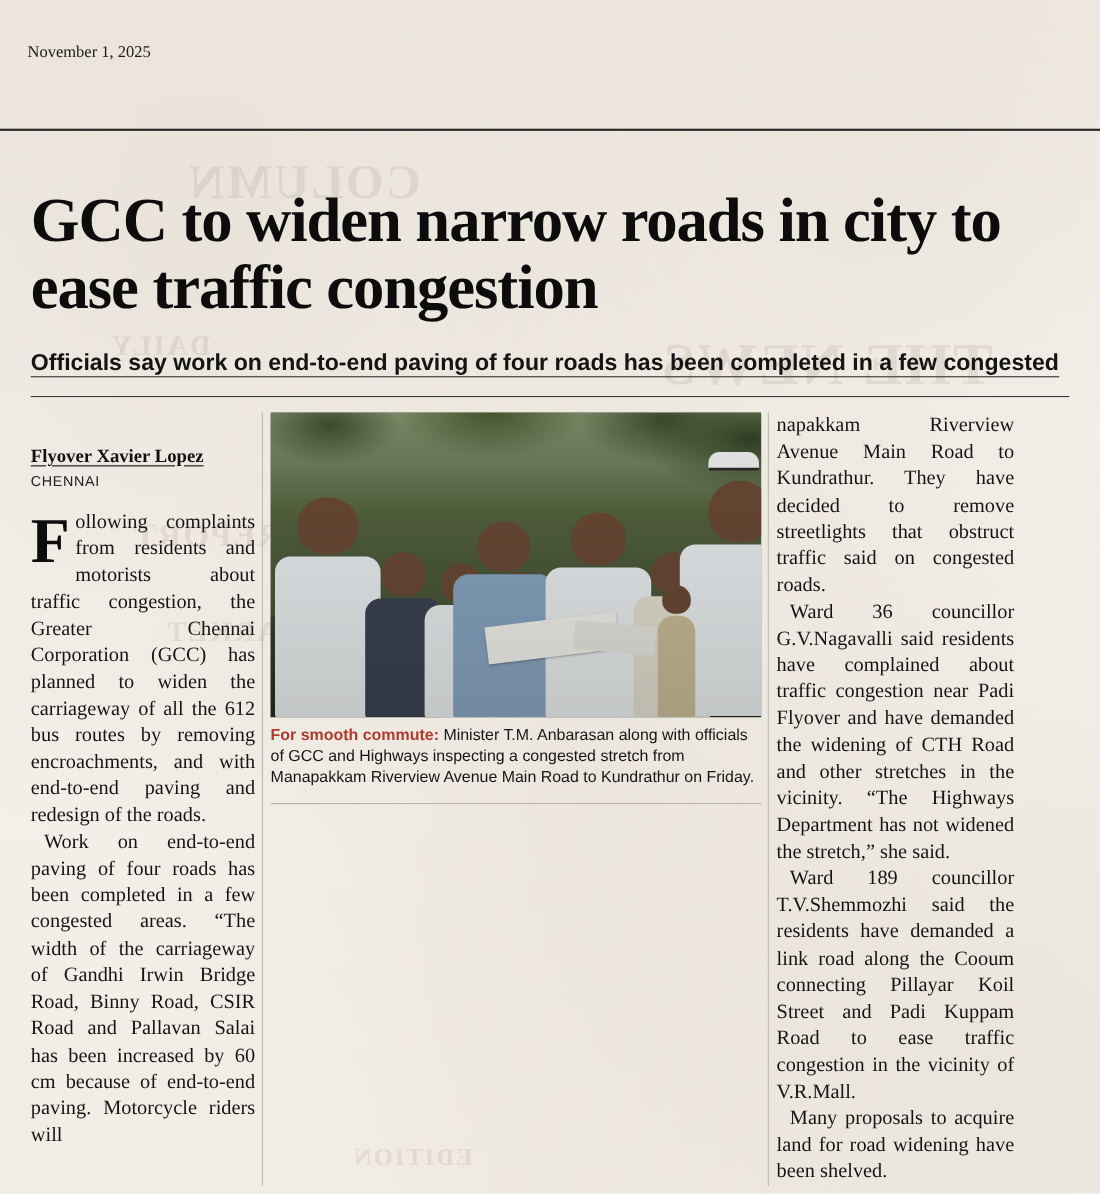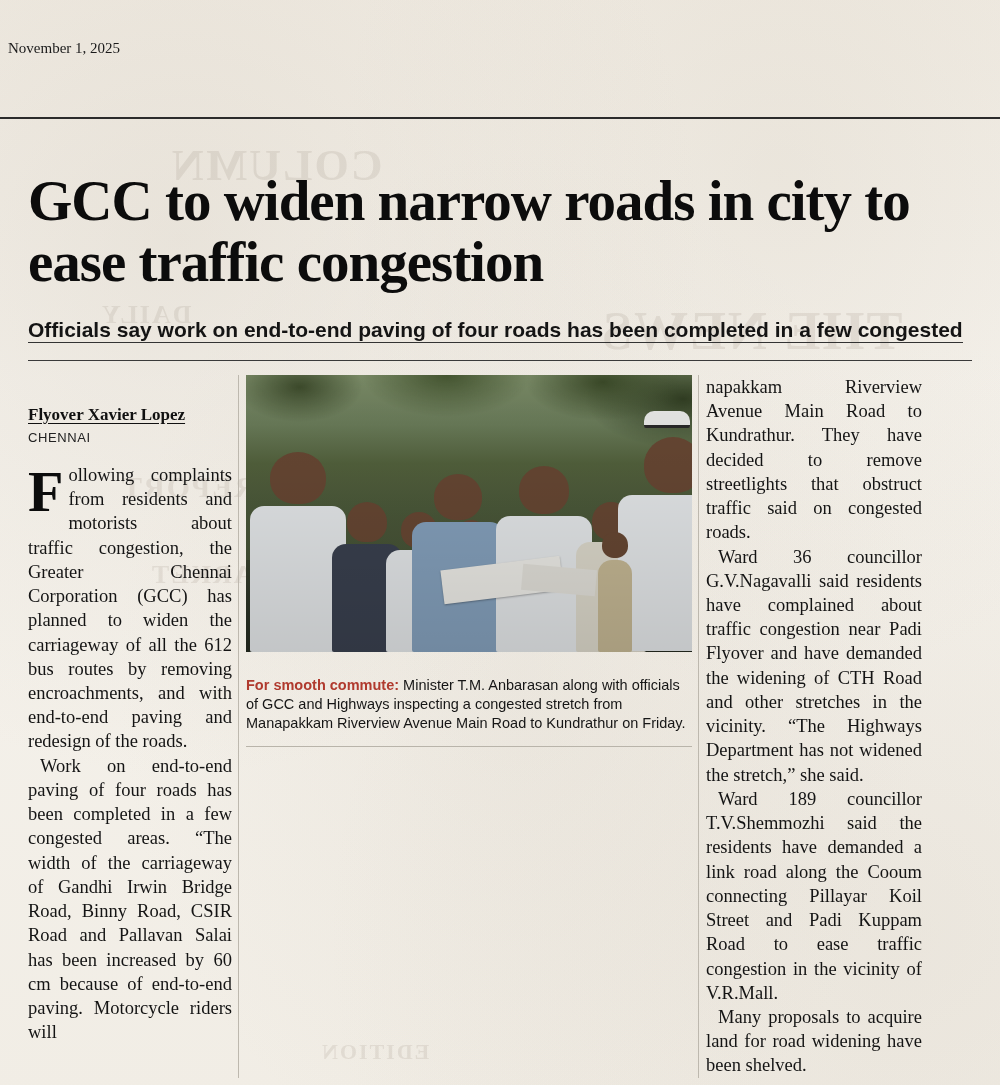--- a/index.html
+++ b/index.html
@@ -53,21 +53,21 @@
   .ghost-6 { bottom: 20px; left: 320px; font-size: 22px; }
 
   
   .masthead {
     position: relative;
     padding: 0 28px;
     height: 118px;
   }
   .date {
     position: absolute;
-    left: 8px;
+    left: 25px;
     top: 40px;
     font-family: "Liberation Serif", serif;
     font-size: 15px;
     color: #1a1a1a;
   }
   .hindu-wrap {
     position: absolute;
     right: 10px;
     top: 22px;
     width: 420px;
@@ -298,21 +298,21 @@
     background: #eceae3;
     transform: rotate(5deg);
   }
   .photo-shade {
     position: absolute;
     inset: 0;
     background: linear-gradient(180deg, rgba(0,0,0,0.05), rgba(0,0,0,0.18));
     pointer-events: none;
   }
   .caption {
-    margin-top: 24px;
+    margin-top: 8px;
     font-family: "Liberation Sans", sans-serif;
     font-size: 14.5px;
     line-height: 1.33;
     color: #161616;
   }
   .caption b {
     color: #b03a2e;
   }
   .caption-rule {
     margin-top: 12px;

